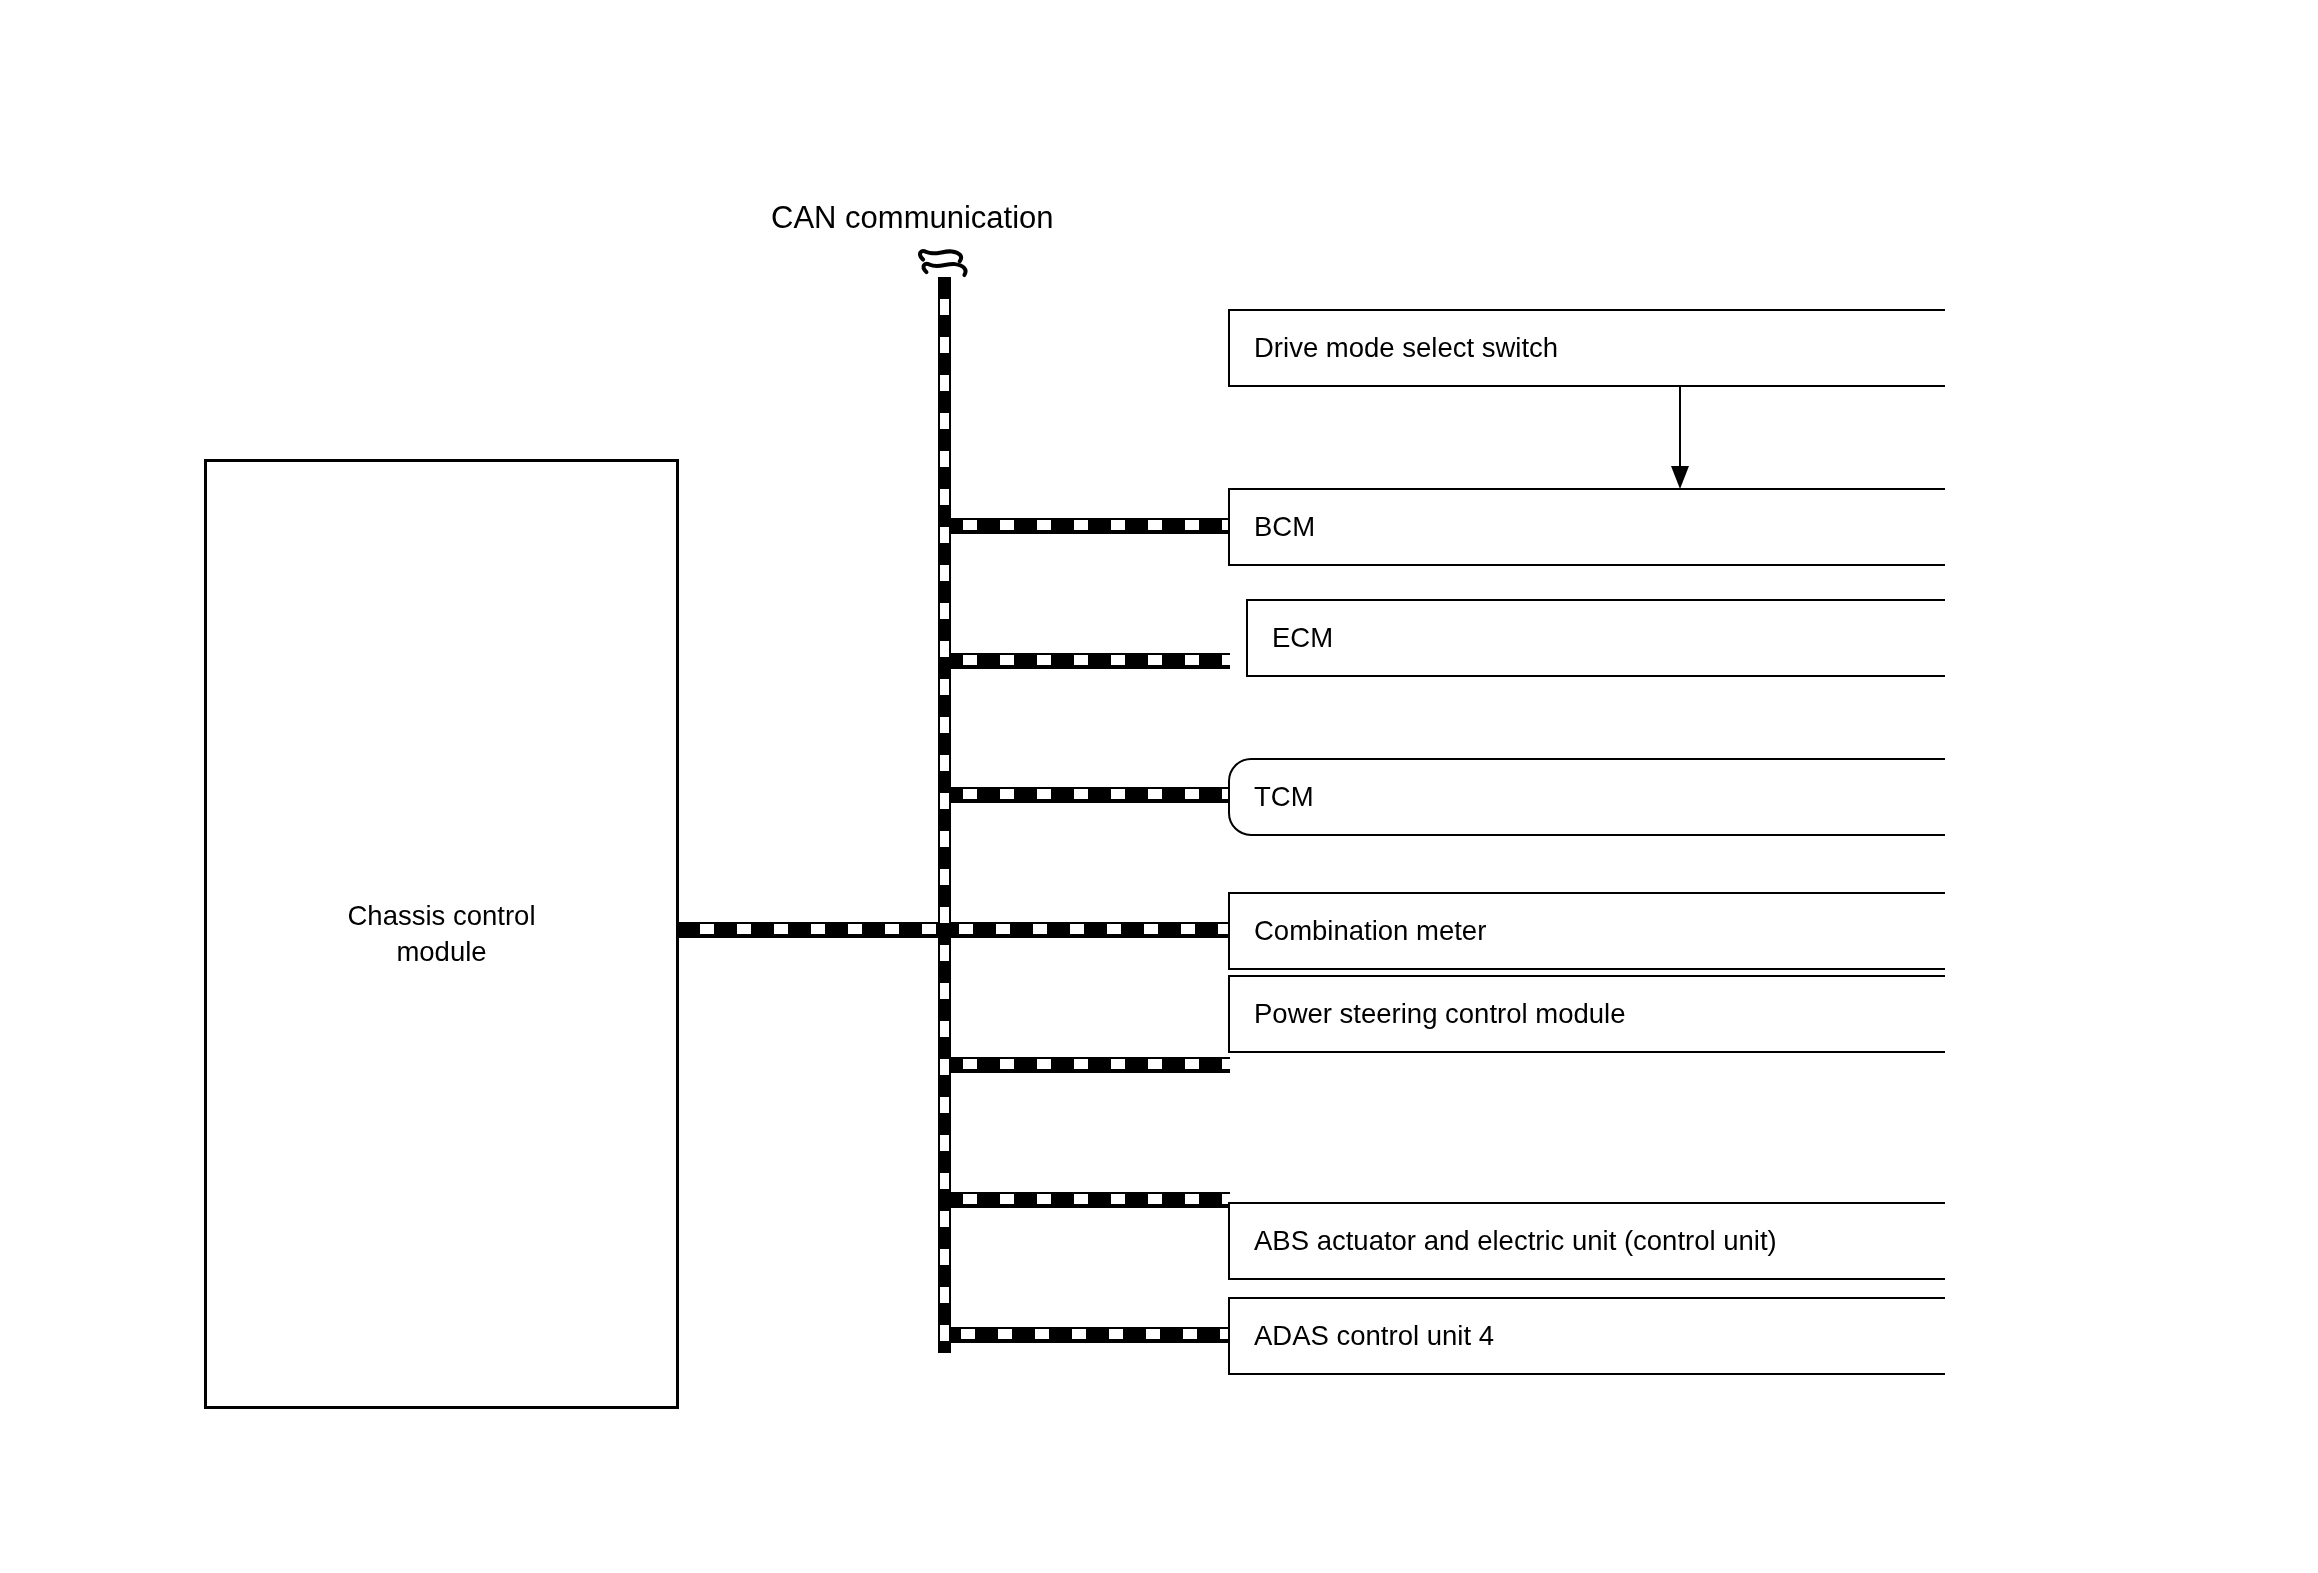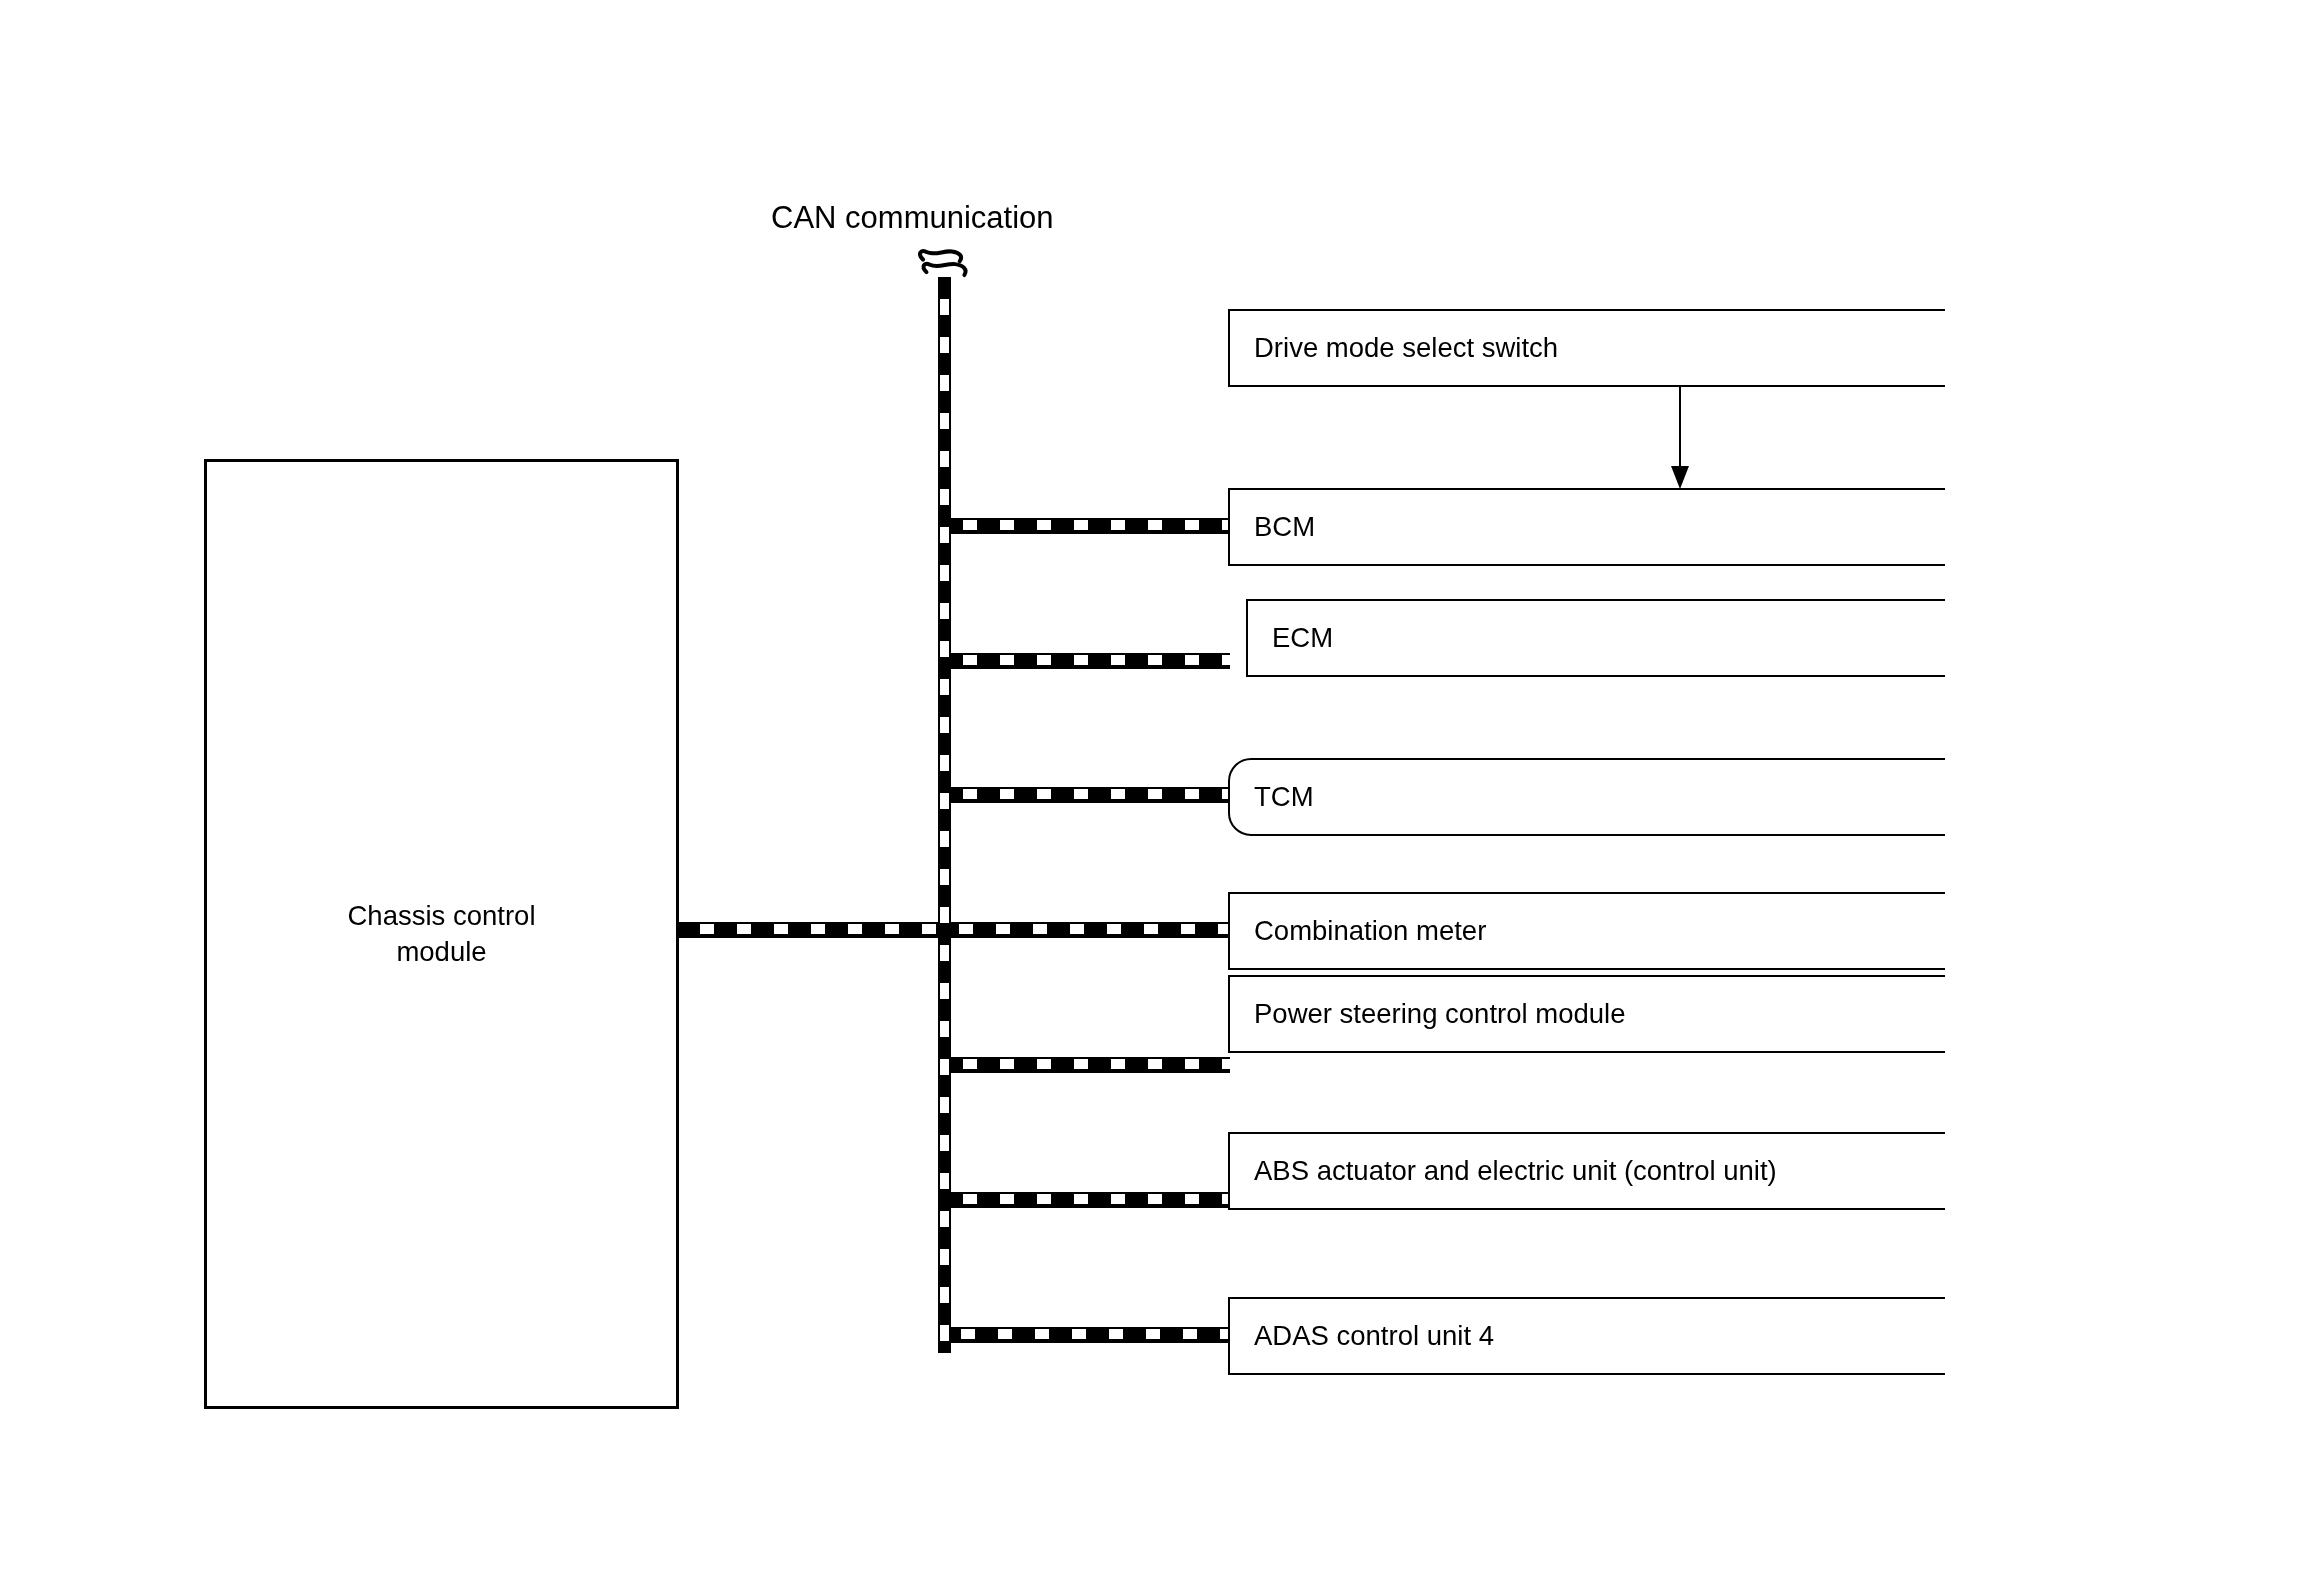--- a/index.html
+++ b/index.html
@@ -146,21 +146,21 @@
   </div>
   <div class="node-box" style="top:758px;border-radius:23px;">
     <span>TCM</span>
   </div>
   <div class="node-box" style="top:892px;">
     <span>Combination meter</span>
   </div>
   <div class="node-box" style="top:975px;text-align:right;">
     <span>Power steering control module</span>
   </div>
-  <div class="node-box" style="top:1132px;">
+  <div class="node-box" style="top:1202px;">
     <span>ABS actuator and electric unit (control unit)</span>
   </div>
   <div class="node-box" style="top:1297px;">
     <span>ADAS control unit 4</span>
   </div>
 
 </div>
 
 
 </body></html>

